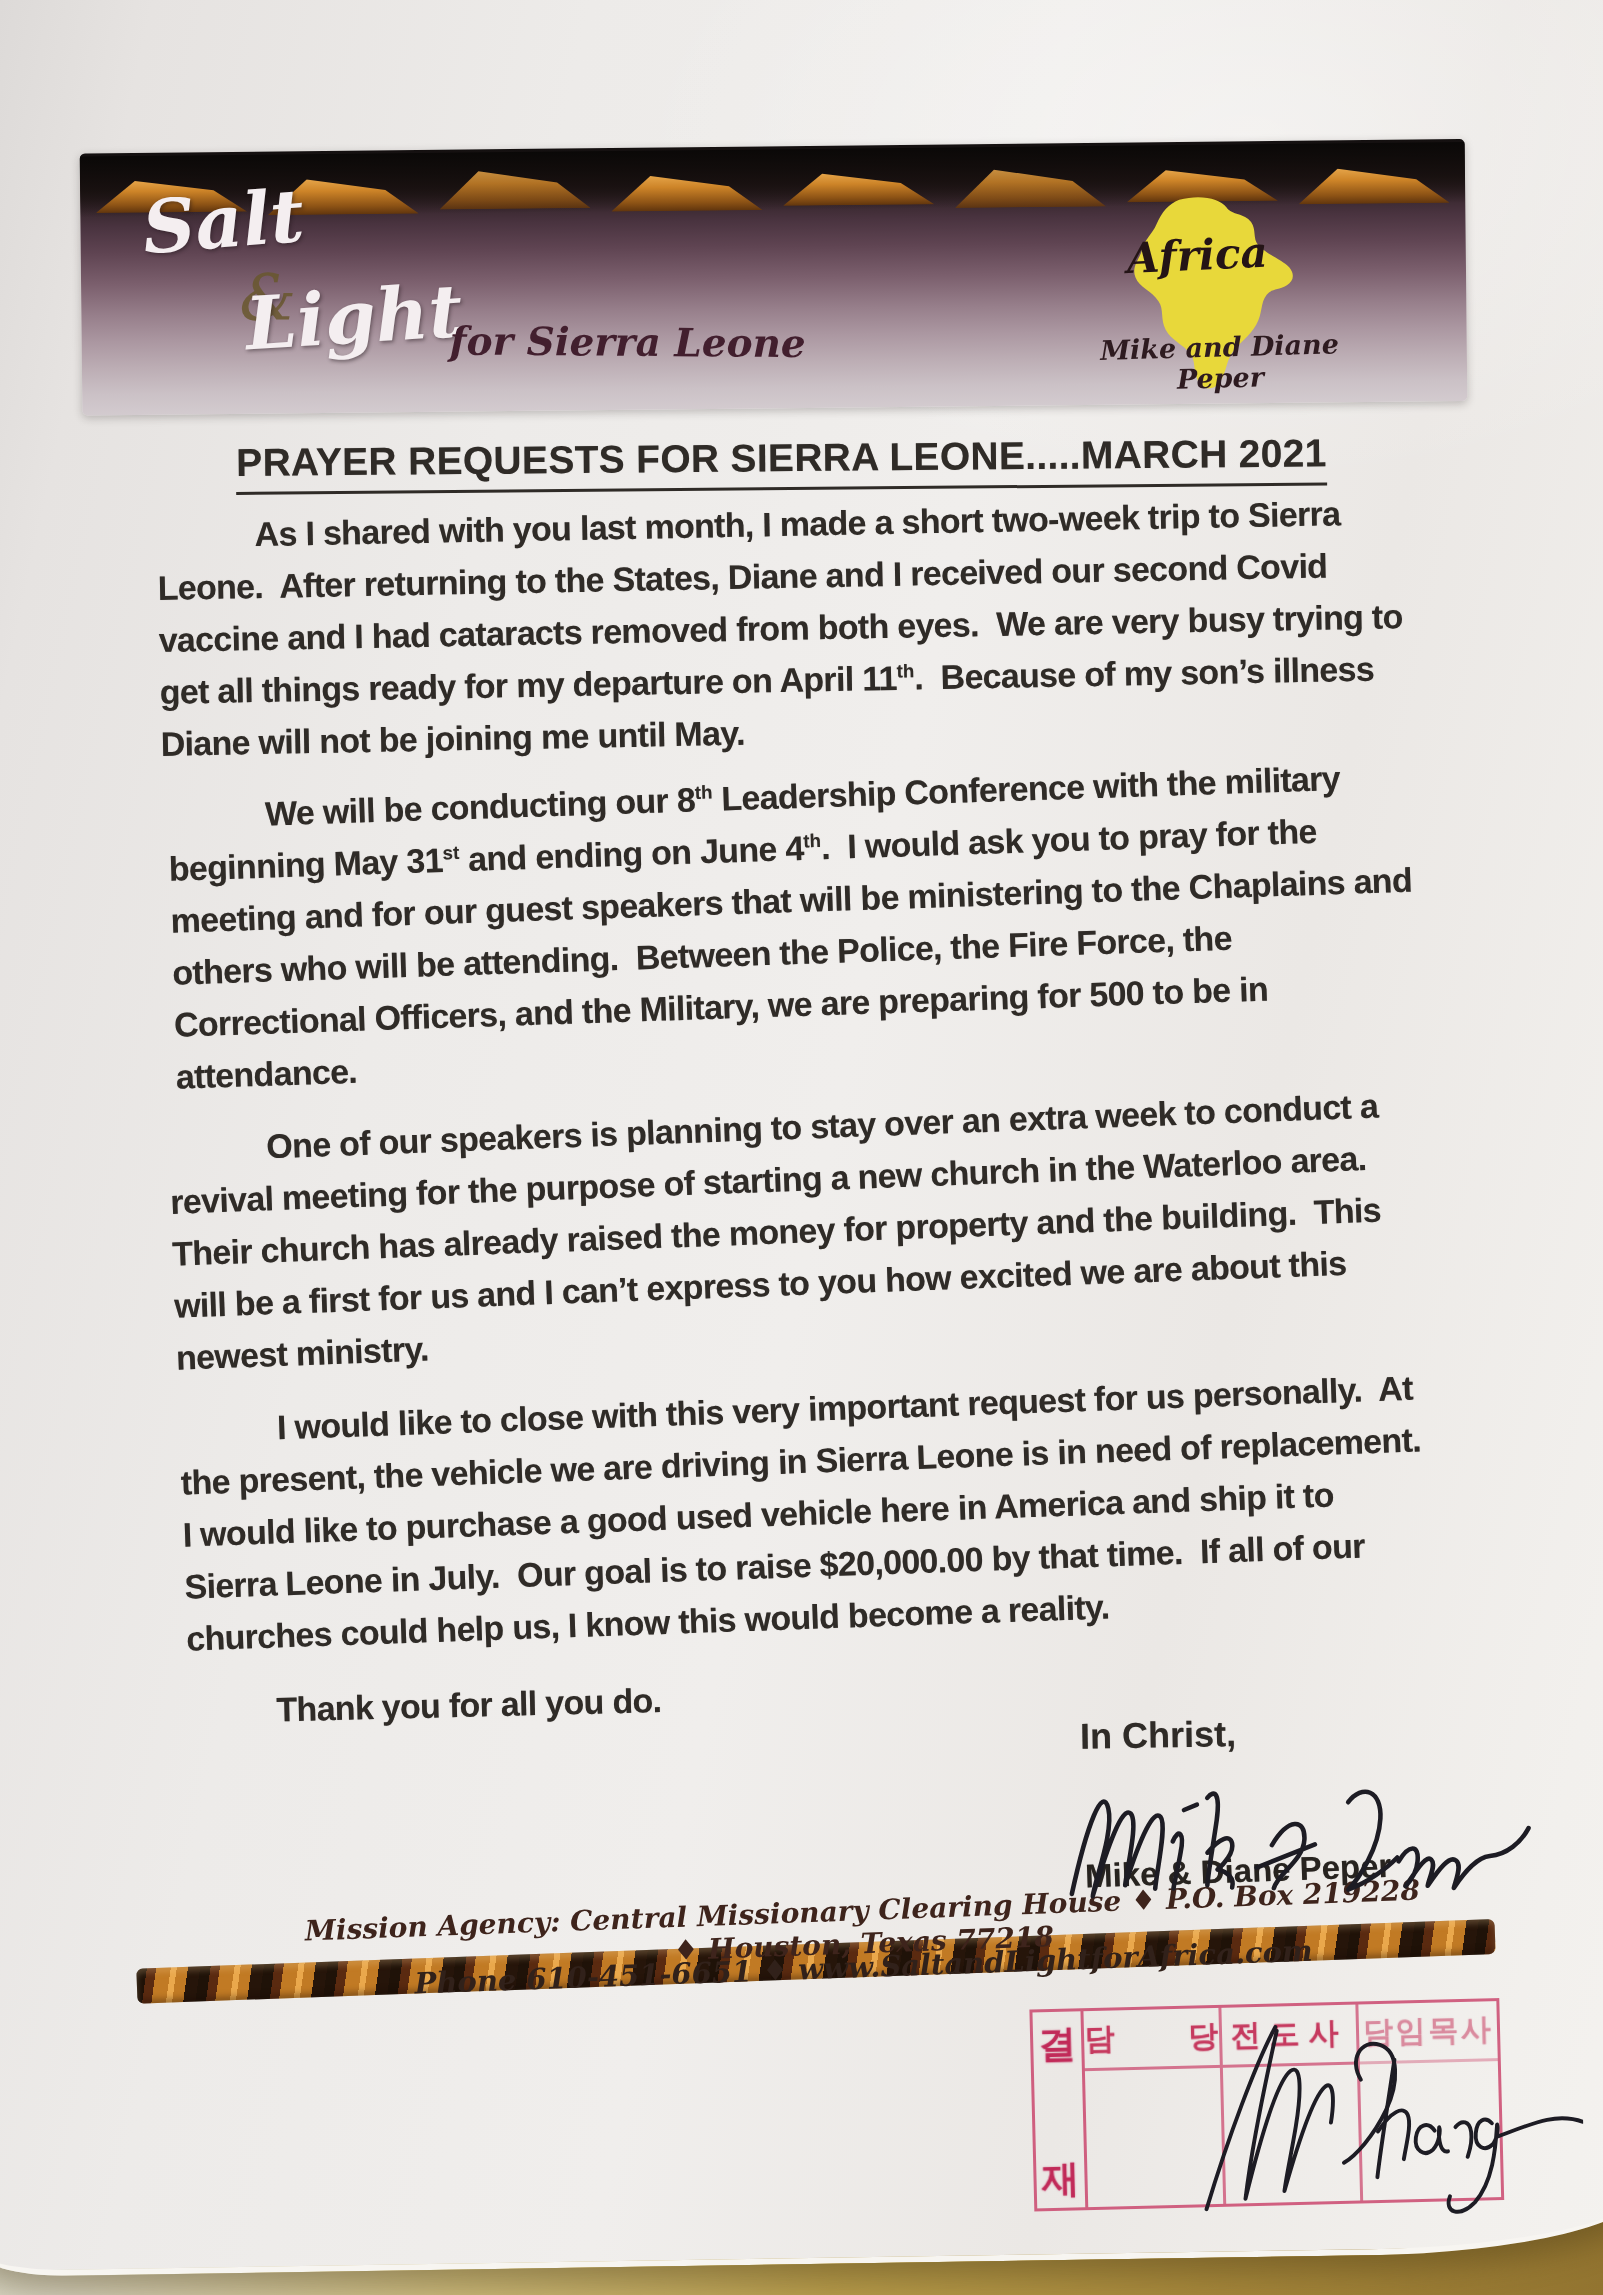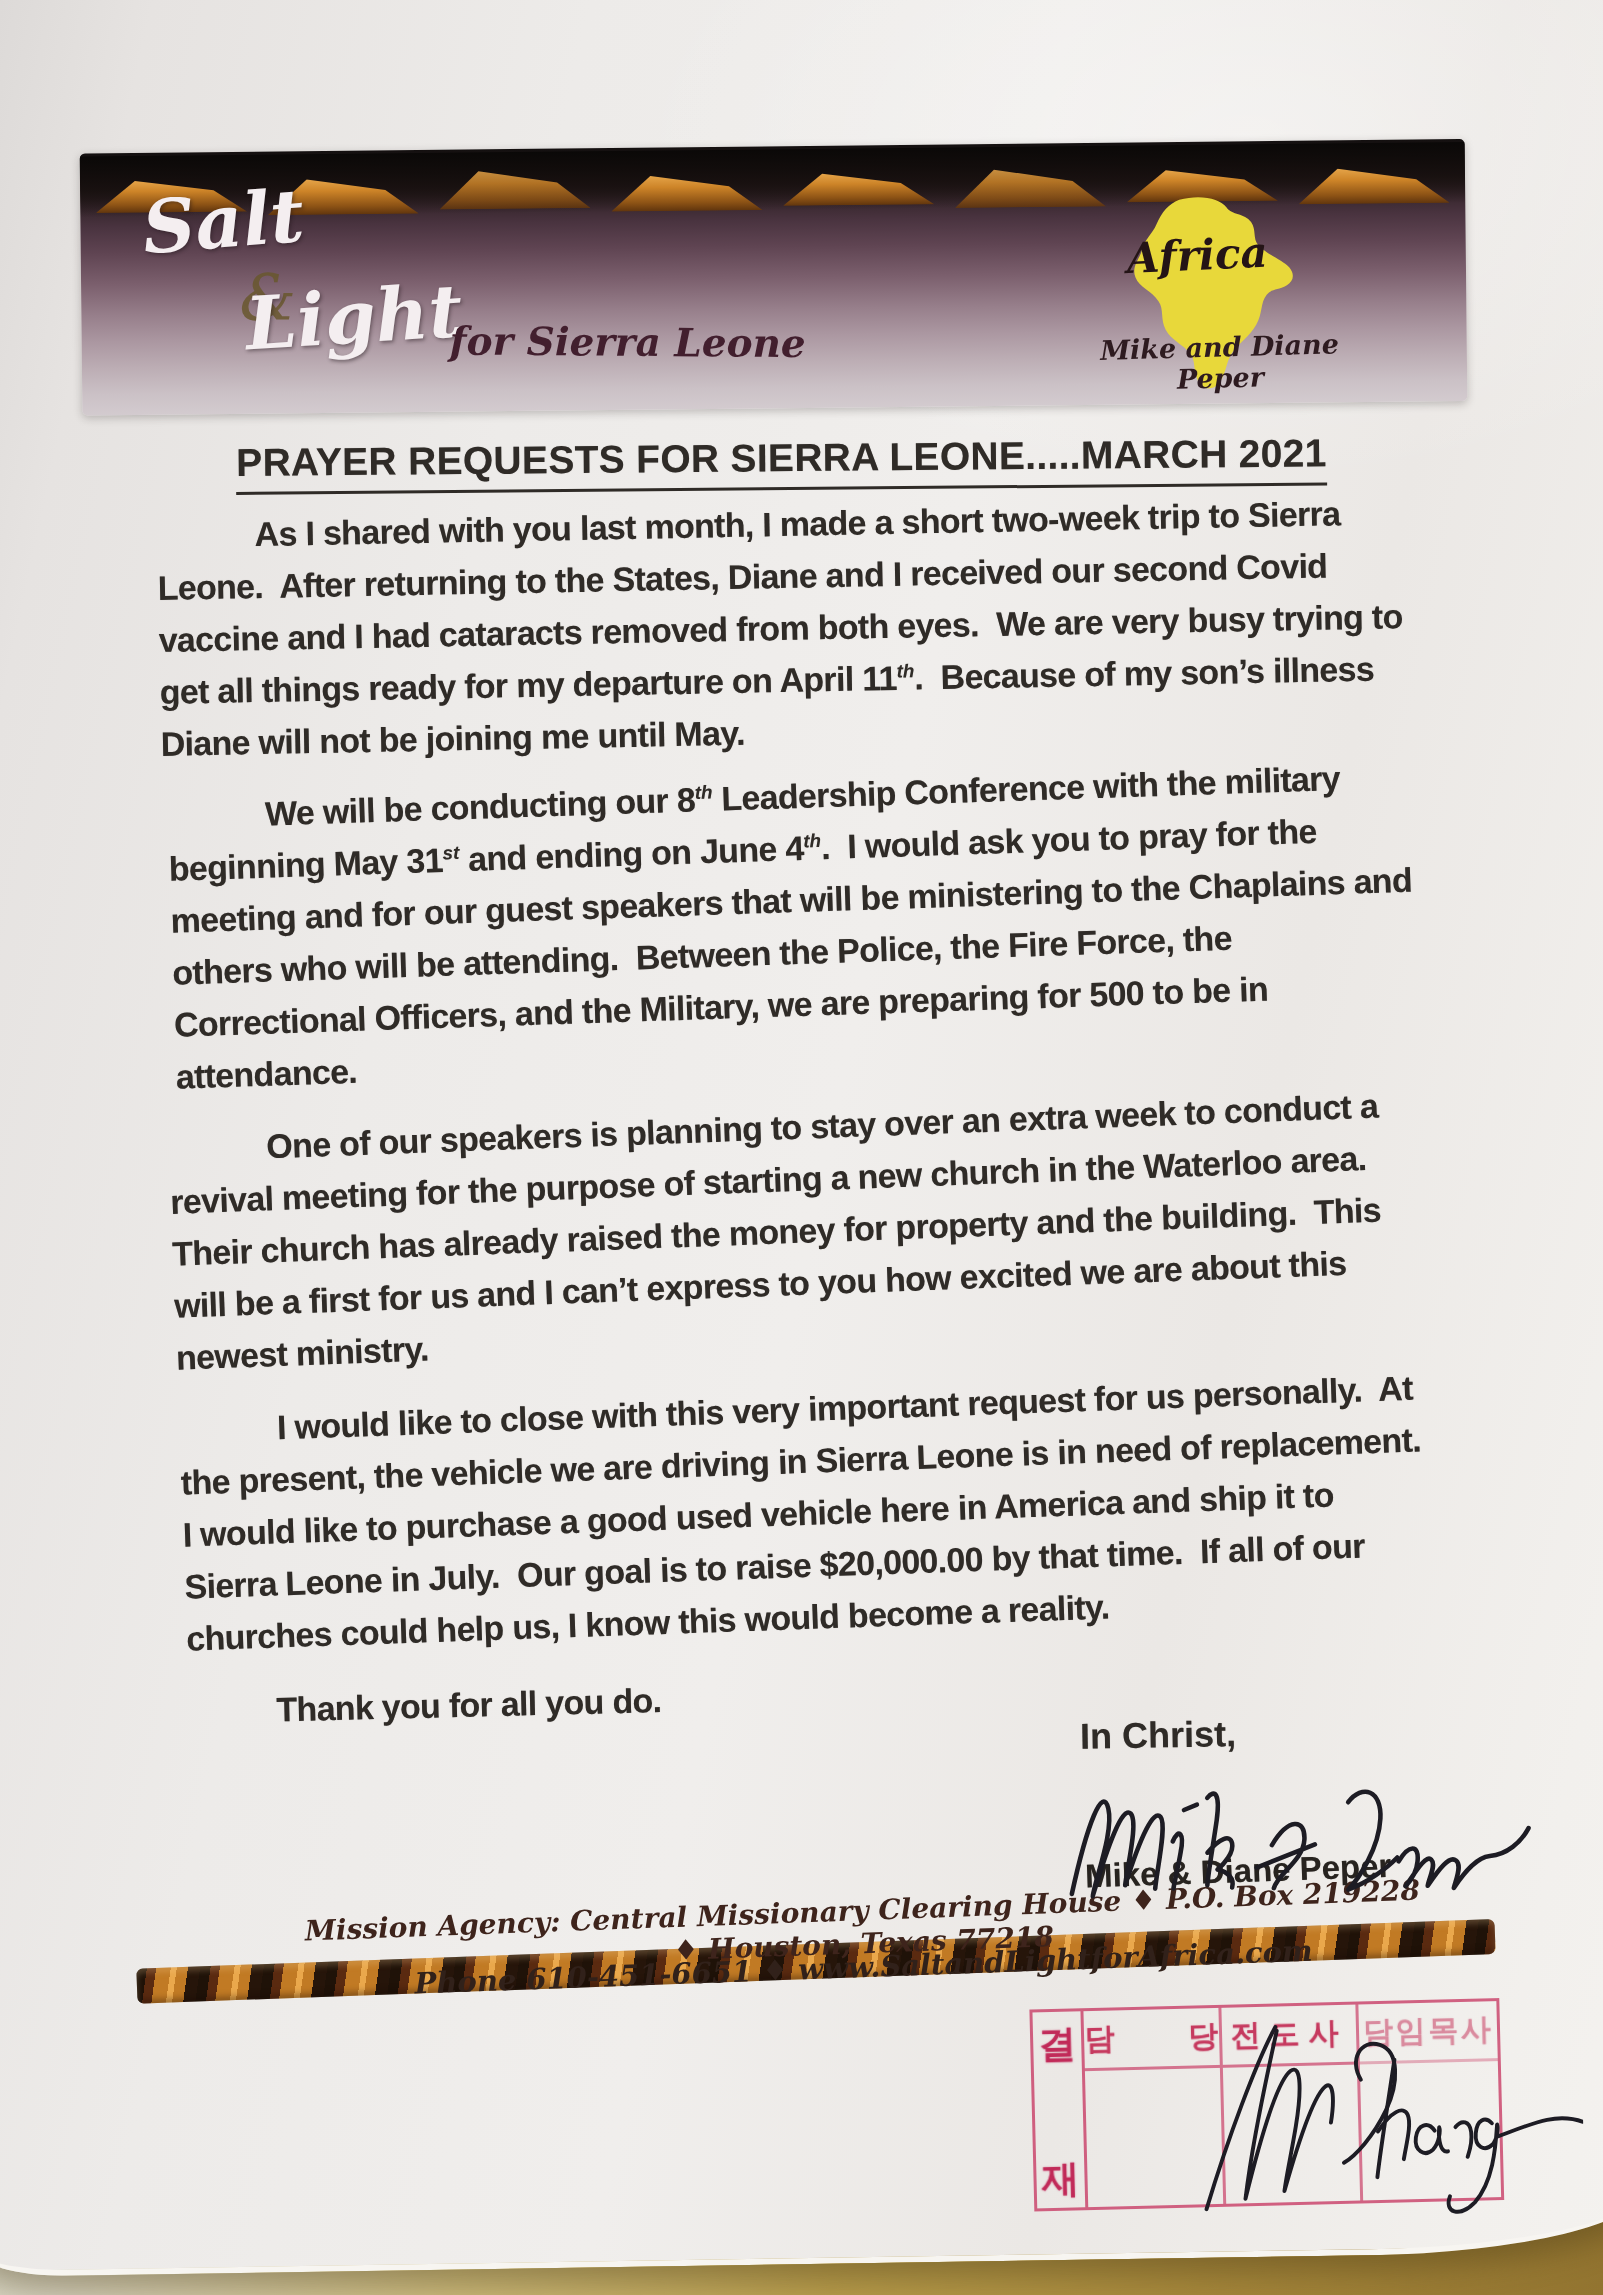--- a/index.html
+++ b/index.html
@@ -50,21 +50,21 @@
   .banner-names{position:absolute;left:1001px;top:190px;width:274px;font-size:27px;text-align:center;
     font-family:"DejaVu Serif",serif;font-style:italic;font-weight:700;color:#2e1b20;transform:rotate(-1deg);}
   
   .title-row{position:absolute;left:209px;top:472px;width:1251px;text-align:center;transform:rotate(0.4deg);}
   .title-row span{display:inline-block;font-size:39px;font-weight:700;letter-spacing:0.3px;color:#2f2b27;
     border-bottom:3.3px solid #2f2b27;padding-bottom:6.5px;text-shadow:0 0 0.7px rgba(47,43,39,0.4);}
   .body-text{position:absolute;left:209px;top:536px;width:1255px;color:#2f2b27;}
   .body-text p{margin:0 0 21px 0;font-size:34px;line-height:52px;letter-spacing:-0.7px;
     text-indent:98px;white-space:pre-wrap;font-weight:700;transform-origin:0 50%;
     text-shadow:0 0 0.7px rgba(47,43,39,0.38);}
-  .body-text sup{font-size:0.55em;line-height:0;vertical-align:super;letter-spacing:0;font-style:italic;}
+  .body-text sup{font-size:0.55em;line-height:0;vertical-align:super;letter-spacing:0;}
   .body-text p:nth-child(1){transform:rotate(-0.2deg);}
   .body-text p:nth-child(2){transform:rotate(-1.0deg);margin-left:7.8px;}
   .body-text p:nth-child(3){transform:rotate(-1.2deg);margin-left:3.9px;}
   .body-text p:nth-child(4){transform:rotate(-1.1deg);margin-left:10.4px;}
   .body-text p:nth-child(5){transform:rotate(-0.5deg);margin-left:2.6px;}
   .closing{position:absolute;left:1113px;top:1756px;font-size:36px;font-weight:700;color:#2f2b27;
     text-shadow:0 0 0.7px rgba(47,43,39,0.38);}
   .sig-main{position:absolute;left:1088px;top:1792px;width:476px;height:163px;z-index:5;}
   .typed-name{position:absolute;left:1116px;top:1895px;font-size:33px;font-weight:700;color:#27231f;
     transform:rotate(-1.1deg);z-index:4;text-shadow:0 0 0.7px rgba(40,35,30,0.4);}

